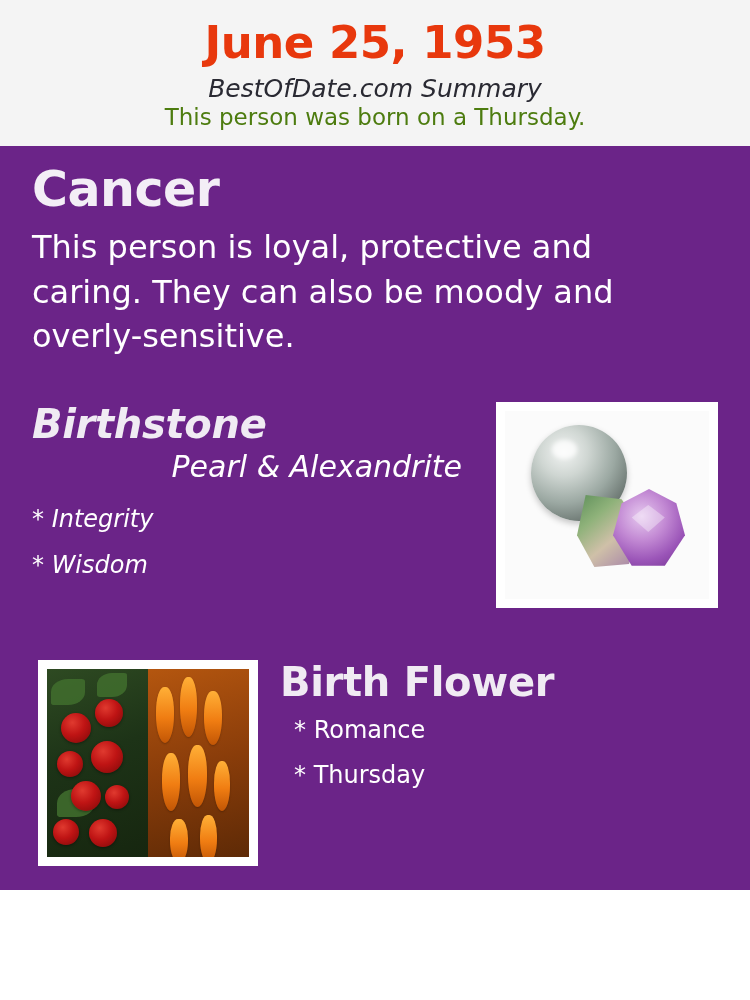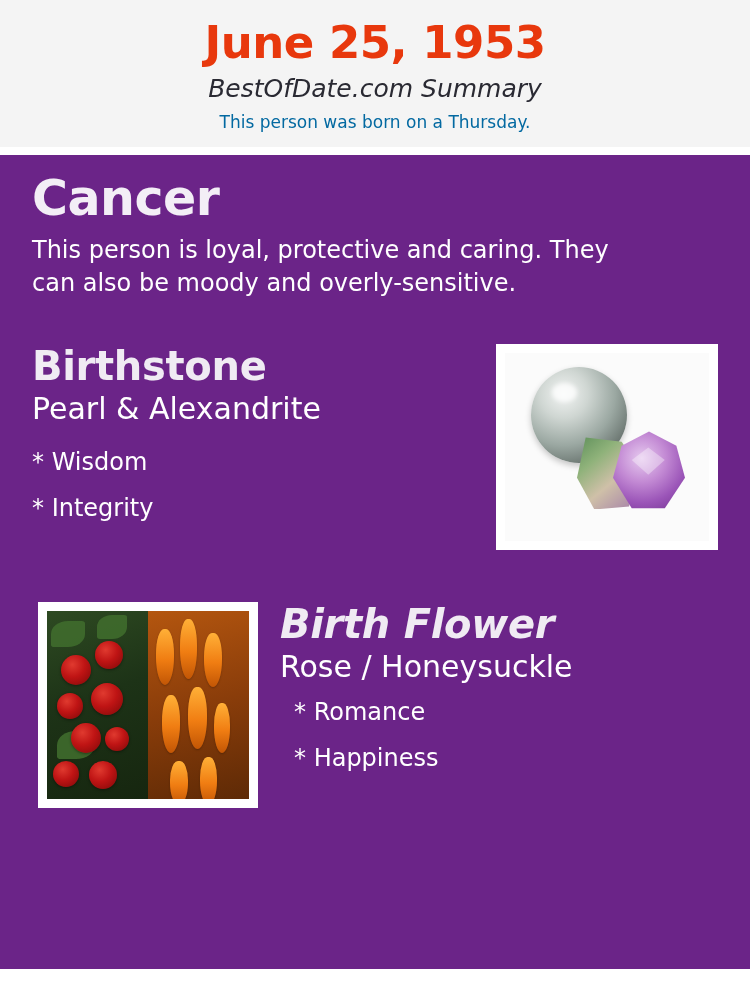--- a/index.html
+++ b/index.html
@@ -8,21 +8,21 @@
   }
   body {
     width: 750px;
     height: 1000px;
     background: #ffffff;
     font-family: "DejaVu Sans", sans-serif;
     overflow: hidden;
   }
   .page {
     width: 750px;
-    height: 969px;
+    height: 840px;
     position: relative;
     display: flex;
     flex-direction: column;
     background: #f4f4f4;
   }
 
   
   .header {
     background: #f4f4f4;
     padding: 18px 20px 14px 20px;
@@ -38,23 +38,22 @@
   }
   .header-site {
     color: #2a2a33;
     font-size: 25px;
     font-weight: normal;
     margin-top: 6px;
     line-height: 1.2;
     font-style: italic;
   }
   .header-sub {
-    color: #0369a1;
-    font-size: 17px;
-    margin-top: 8px;
+    color: #4d7c0f;
+    font-size: 23px;
     line-height: 1.2;
   }
 
   .divider {
     height: 8px;
     background: #ffffff;
     width: 100%;
   }
 
   
@@ -69,49 +68,51 @@
 
   .sign-name {
     font-size: 49px;
     font-weight: bold;
     color: #f3eef6;
     line-height: 1.05;
     margin: 6px 0 10px 0;
     letter-spacing: -0.5px;
   }
   .sign-desc {
-    font-size: 24px;
+    font-size: 32px;
     color: #ffffff;
     line-height: 1.38;
     max-width: 620px;
     font-weight: normal;
   }
 
   
   .stone-section {
     margin-top: 44px;
     position: relative;
     min-height: 230px;
   }
   .stone-text {
     width: 430px;
+    font-style: italic;
   }
   .section-title {
     font-size: 40px;
     font-weight: bold;
     color: #f0ebf3;
     line-height: 1.1;
     letter-spacing: -0.3px;
   }
   .section-sub {
     font-size: 30px;
     color: #ffffff;
     line-height: 1.25;
     margin-top: 2px;
     font-weight: normal;
+    text-align: right;
   }
   .bullets {
     margin-top: 12px;
   }
   .bullet {
     font-size: 24px;
     color: #ffffff;
     line-height: 1.9;
   }
 
@@ -250,21 +251,20 @@
   .flower-text {
     margin-left: 248px;
     text-align: left;
   }
   .flower-title {
     font-size: 40px;
     font-weight: bold;
     color: #f0ebf3;
     line-height: 1.1;
     letter-spacing: -0.3px;
-    font-style: italic;
   }
   .flower-sub {
     font-size: 30px;
     color: #ffffff;
     line-height: 1.25;
     margin-top: 2px;
   }
   .flower-bullets {
     margin-top: 4px;
     margin-left: 14px;
@@ -286,22 +286,22 @@
   <div class="body">
 
     <div class="sign-name">Cancer</div>
     <div class="sign-desc">This person is loyal, protective and caring. They can also be moody and overly-sensitive.</div>
 
     <div class="stone-section">
       <div class="stone-text">
         <div class="section-title">Birthstone</div>
         <div class="section-sub">Pearl &amp; Alexandrite</div>
         <div class="bullets">
+          <div class="bullet">* Integrity</div>
           <div class="bullet">* Wisdom</div>
-          <div class="bullet">* Integrity</div>
         </div>
       </div>
 
       <div class="stone-photo">
         <div class="stone-photo-inner">
           <div class="pearl"></div>
           <div class="gem">
             <div class="gem-rough"></div>
             <div class="gem-cut"></div>
           </div>
@@ -333,22 +333,21 @@
             <div class="hs-bud" style="left:40px; top:76px; width:19px; height:62px;"></div>
             <div class="hs-bud" style="left:66px; top:92px; width:16px; height:50px;"></div>
             <div class="hs-bud" style="left:22px; top:150px; width:18px; height:44px;"></div>
             <div class="hs-bud" style="left:52px; top:146px; width:17px; height:48px;"></div>
           </div>
         </div>
       </div>
 
       <div class="flower-text">
         <div class="flower-title">Birth Flower</div>
-        <div class="flower-sub">Rose / Honeysuckle</div>
         <div class="flower-bullets">
           <div class="bullet">* Romance</div>
-          <div class="bullet">* Happiness</div>
+          <div class="bullet">* Thursday</div>
         </div>
       </div>
     </div>
 
   </div>
 </div>
 
 </body></html>

